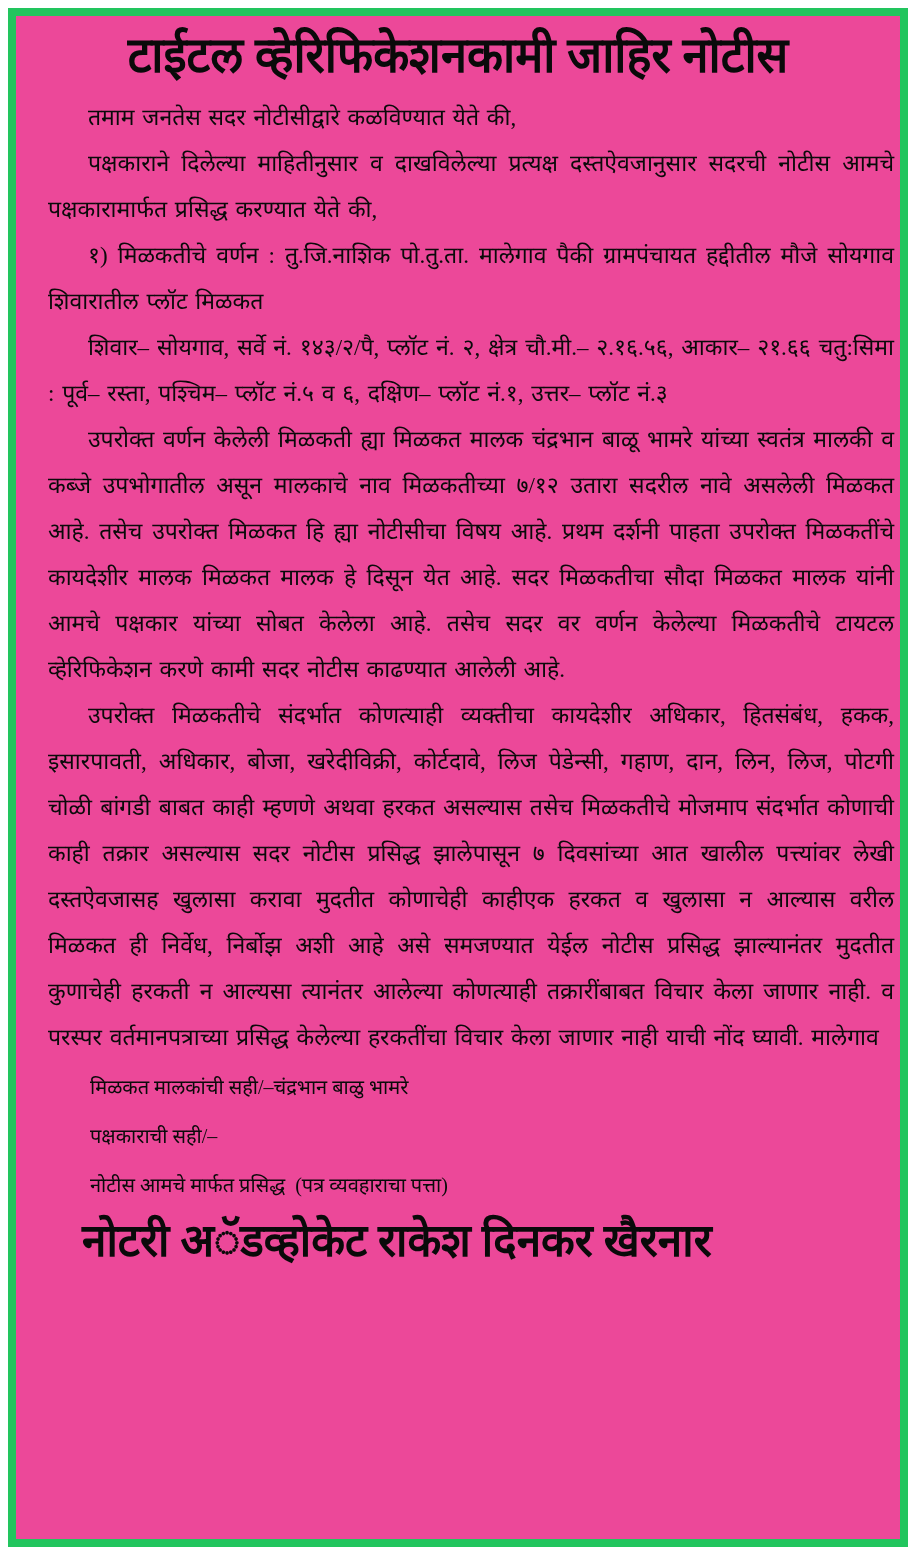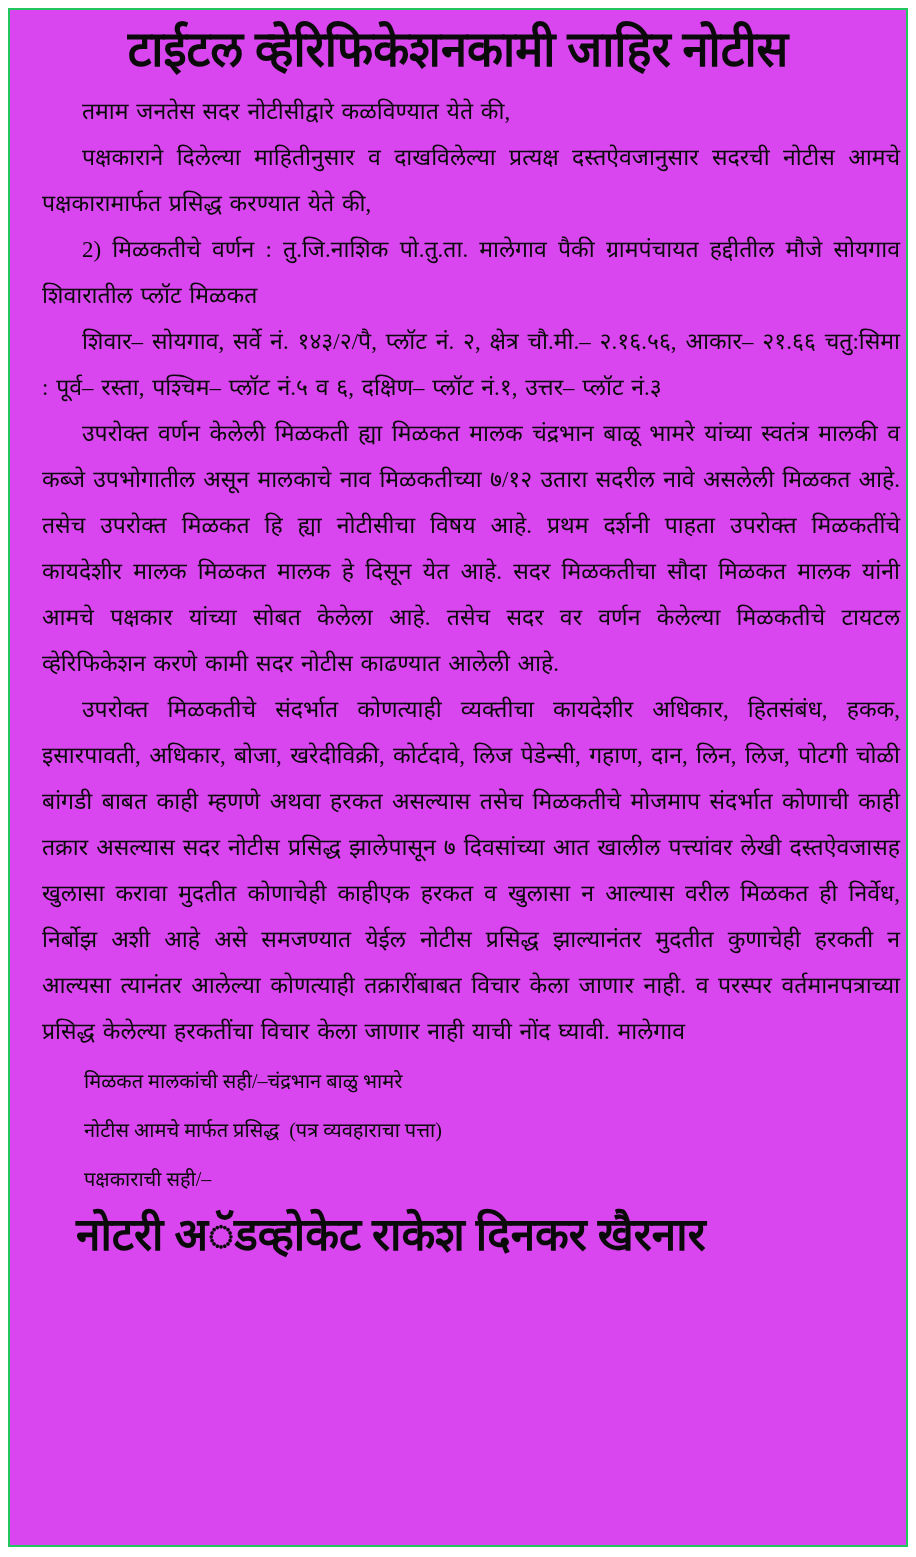--- a/index.html
+++ b/index.html
@@ -15,23 +15,23 @@
     font-family: "Liberation Serif", "DejaVu Serif", serif;
     color: #0a0a0a;
     -webkit-font-smoothing: antialiased;
   }
   .notice-frame {
     position: absolute;
     left: 8px;
     top: 8px;
     right: 8px;
     bottom: 10px;
-    border: 2px solid #22c55e;
+    border: 8px solid #22c55e;
     box-sizing: border-box;
-    background: #d946ef;
+    background: #ec4899;
     overflow: hidden;
     padding: 8px 4px 2px 4px;
   }
   .notice-title {
     text-align: center;
     font-size: 47px;
     line-height: 1.25;
     font-weight: 800;
     letter-spacing: 0px;
     margin: 2px 10px 10px 10px;
@@ -70,27 +70,27 @@
 </style>
 </head>
 <body>
 
 <div class="notice-frame">
   <div class="notice-title">टाईटल व्हेरिफिकेशनकामी जाहिर नोटीस</div>
 
   <div class="notice-body">
       <p class="para">तमाम जनतेस सदर नोटीसीद्वारे कळविण्यात येते की,</p>
       <p class="para">पक्षकाराने दिलेल्या माहितीनुसार व दाखविलेल्या प्रत्यक्ष दस्तऐवजानुसार सदरची नोटीस आमचे पक्षकारामार्फत प्रसिद्ध करण्यात येते की,</p>
-      <p class="para">2) मिळकतीचे वर्णन : तु.जि.नाशिक पो.तु.ता. मालेगाव पैकी ग्रामपंचायत हद्दीतील मौजे सोयगाव शिवारातील प्लॉट मिळकत</p>
+      <p class="para">१) मिळकतीचे वर्णन : तु.जि.नाशिक पो.तु.ता. मालेगाव पैकी ग्रामपंचायत हद्दीतील मौजे सोयगाव शिवारातील प्लॉट मिळकत</p>
       <p class="para">शिवार– सोयगाव, सर्वे नं. १४३/२/पै, प्लॉट नं. २, क्षेत्र चौ.मी.– २.१६.५६, आकार– २१.६६ चतु:सिमा : पूर्व– रस्ता, पश्चिम– प्लॉट नं.५ व ६, दक्षिण– प्लॉट नं.१, उत्तर– प्लॉट नं.३</p>
       <p class="para">उपरोक्त वर्णन केलेली मिळकती ह्या मिळकत मालक चंद्रभान बाळू भामरे यांच्या स्वतंत्र मालकी व कब्जे उपभोगातील असून मालकाचे नाव मिळकतीच्या ७/१२ उतारा सदरील नावे असलेली मिळकत आहे. तसेच उपरोक्त मिळकत हि ह्या नोटीसीचा विषय आहे. प्रथम दर्शनी पाहता उपरोक्त मिळकतींचे कायदेशीर मालक मिळकत मालक हे दिसून येत आहे. सदर मिळकतीचा सौदा मिळकत मालक यांनी आमचे पक्षकार यांच्या सोबत केलेला आहे. तसेच सदर वर वर्णन केलेल्या मिळकतीचे टायटल व्हेरिफिकेशन करणे कामी सदर नोटीस काढण्यात आलेली आहे.</p>
       <p class="para">उपरोक्त मिळकतीचे संदर्भात कोणत्याही व्यक्तीचा कायदेशीर अधिकार, हितसंबंध, हकक, इसारपावती, अधिकार, बोजा, खरेदीविक्री, कोर्टदावे, लिज पेडेन्सी, गहाण, दान, लिन, लिज, पोटगी चोळी बांगडी बाबत काही म्हणणे अथवा हरकत असल्यास तसेच मिळकतीचे मोजमाप संदर्भात कोणाची काही तक्रार असल्यास सदर नोटीस प्रसिद्ध झालेपासून ७ दिवसांच्या आत खालील पत्त्यांवर लेखी दस्तऐवजासह खुलासा करावा मुदतीत कोणाचेही काहीएक हरकत व खुलासा न आल्यास वरील मिळकत ही निर्वेध, निर्बोझ अशी आहे असे समजण्यात येईल नोटीस प्रसिद्ध झाल्यानंतर मुदतीत कुणाचेही हरकती न आल्यसा त्यानंतर आलेल्या कोणत्याही तक्रारींबाबत विचार केला जाणार नाही. व परस्पर वर्तमानपत्राच्या प्रसिद्ध केलेल्या हरकतींचा विचार केला जाणार नाही याची नोंद घ्यावी. मालेगाव</p>
     </div>
 
   <div class="signature-lines">
       <p class="sig-line">मिळकत मालकांची सही/–चंद्रभान बाळु भामरे</p>
+      <p class="sig-line">पक्षकाराची सही/–</p>
       <p class="sig-line">नोटीस आमचे मार्फत प्रसिद्ध  (पत्र व्यवहाराचा पत्ता)</p>
-      <p class="sig-line">पक्षकाराची सही/–</p>
     </div>
 
   <div class="notary-name-line">नोटरी अॅडव्होकेट राकेश दिनकर खैरनार</div>
 
 </div>
 
 </body></html>

